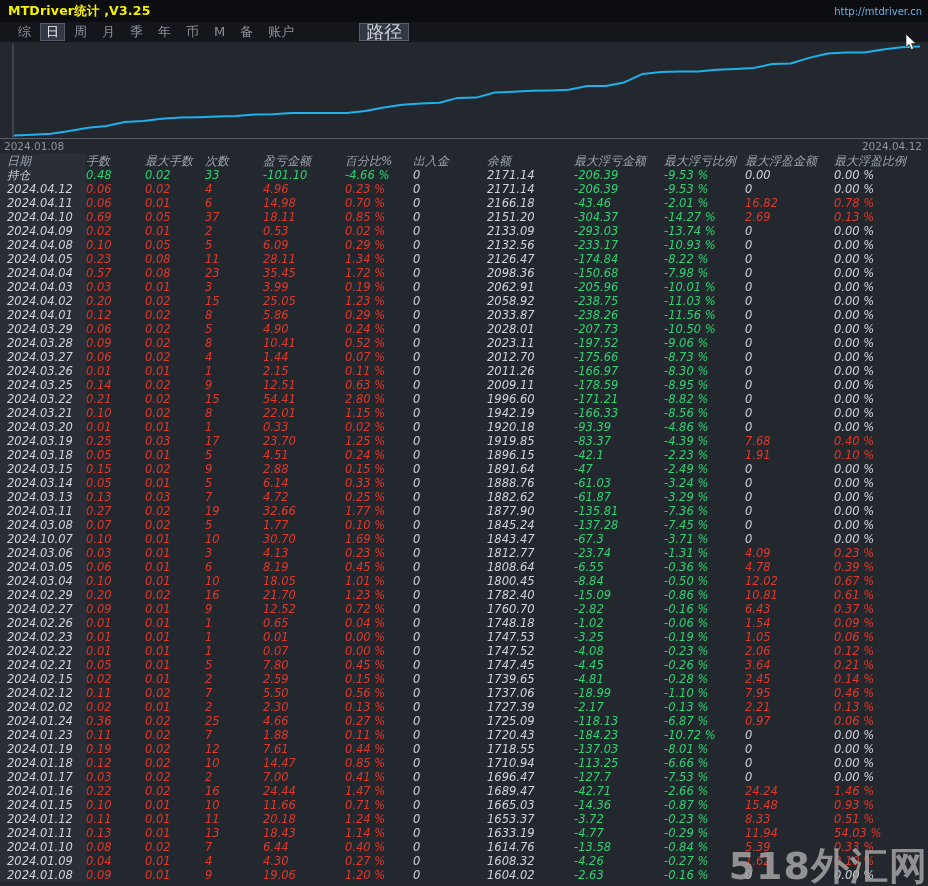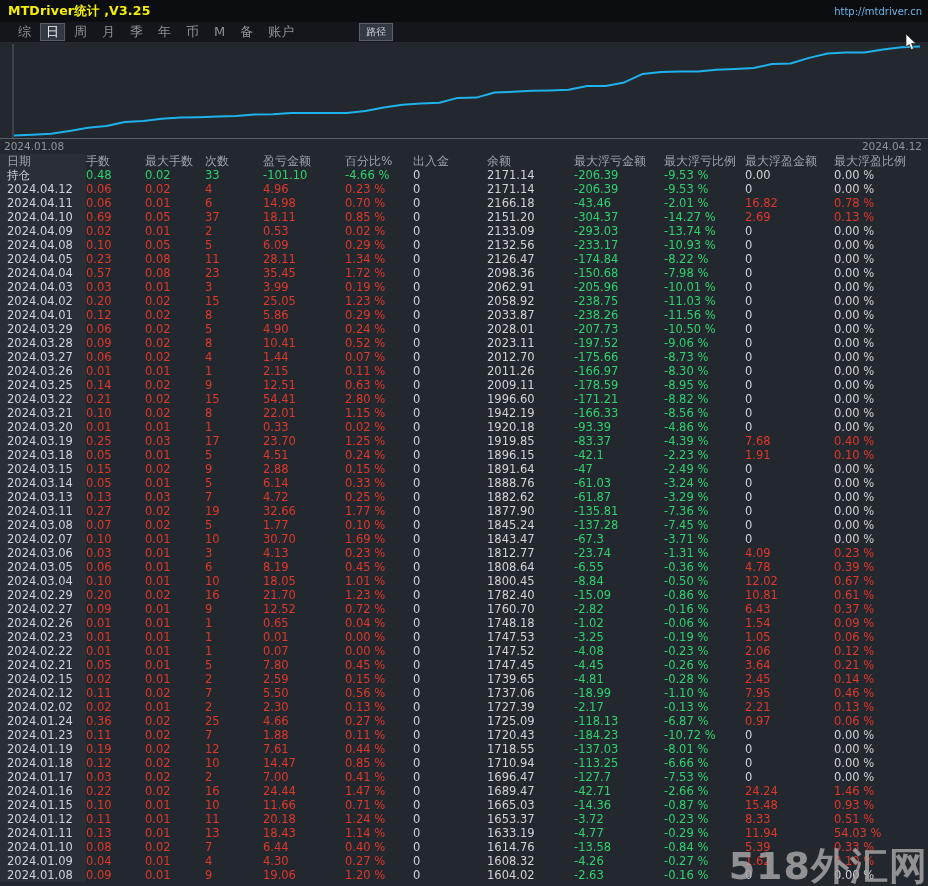--- a/index.html
+++ b/index.html
@@ -13,36 +13,36 @@
     padding:0 6px 0 8px; }
   #app-title { color:#f5ef00; font-size:12.5px; font-weight:bold; letter-spacing:.2px; }
   #app-url { color:#6fb3e6; font-size:10px; }
 
   
   #menubar { position:absolute; top:22px; left:0; width:100%; height:20px;
     background:#14161b; display:flex; align-items:center; padding-left:12px; }
   .menu-item { color:#8b9099; font-size:13px; line-height:16px; padding:0 5px;
     margin-right:3px; cursor:default; border:1px solid transparent; }
   .menu-item.active { color:#f2f4f6; background:#333944; border:1px solid #555c66; }
-  #path-button { margin-left:56px; color:#ccd1d8; font-size:10px; line-height:16px;
+  #path-button { margin-left:56px; color:#ccd1d8; font-size:18px; line-height:16px;
     padding:0 6px; background:#333944; border:1px solid #5a616b; }
 
   
   #chart-region { position:absolute; top:42px; left:0; width:928px; height:98px; }
   #chart-svg { width:100%; height:100%; display:block; }
   #chart-labels { position:absolute; top:140px; left:0; width:100%; height:14px;
     display:flex; justify-content:space-between; padding:0 6px 0 4px; }
   #chart-labels span { color:#8f949c; font-size:10.5px; line-height:13px; }
   #mouse-cursor { position:absolute; top:34px; left:905px; width:14px; height:18px; }
 
   
   #table { position:absolute; top:154px; left:0; width:928px; height:732px;
     display:flex; flex-direction:column; }
   .trow { display:grid; height:14px; flex:0 0 14px;
-    grid-template-columns:86px 59px 60px 58px 82px 68px 74px 87px 90px 81px 89px auto; }
+    grid-template-columns:86px 59px 60px 58px 82px 68px 74px 87px 90px 81px 89px auto;font-style:italic; }
   .cell { font-size:11.5px; line-height:14px; white-space:nowrap; overflow:hidden; }
   .cell:first-child { padding-left:7px; background:#2a2f37; }
   #header-row .cell { color:#9ba3ac; font-size:12px; }
   .c-date  { color:#cfd3d8; }
   .c-plain { color:#cfd3d8; }
   .c-red   { color:#e0382a; }
   .c-green { color:#2dd36f; }
 
   
   #watermark { position:absolute; right:0; bottom:-6px; z-index:5;
@@ -466,21 +466,21 @@
         <div class="cell c-red">1.77</div>
         <div class="cell c-red">0.10 %</div>
         <div class="cell c-plain">0</div>
         <div class="cell c-plain">1845.24</div>
         <div class="cell c-green">-137.28</div>
         <div class="cell c-green">-7.45 %</div>
         <div class="cell c-plain">0</div>
         <div class="cell c-plain">0.00 %</div>
       </div>
       <div class="trow">
-        <div class="cell c-date">2024.02.07</div>
+        <div class="cell c-date">2024.10.07</div>
         <div class="cell c-red">0.10</div>
         <div class="cell c-red">0.01</div>
         <div class="cell c-red">10</div>
         <div class="cell c-red">30.70</div>
         <div class="cell c-red">1.69 %</div>
         <div class="cell c-plain">0</div>
         <div class="cell c-plain">1843.47</div>
         <div class="cell c-green">-67.3</div>
         <div class="cell c-green">-3.71 %</div>
         <div class="cell c-plain">0</div>

